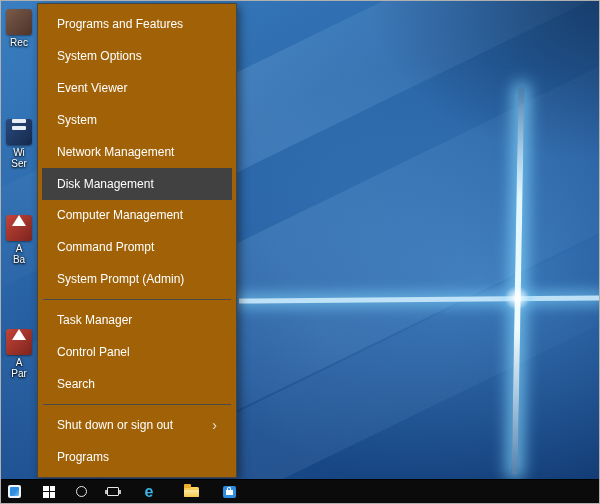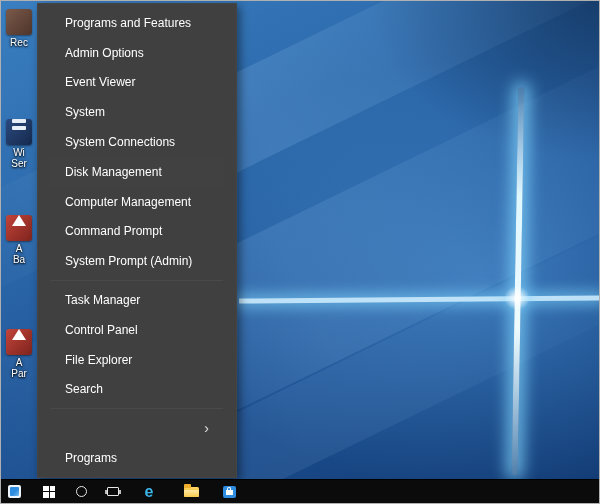--- a/index.html
+++ b/index.html
@@ -37,23 +37,23 @@
   .di-2::before{content:'';display:block;margin:6px auto 0;width:14px;height:4px;background:#e8eef5;border-radius:1px;box-shadow:0 7px 0 #e8eef5;}
   .di-red{background:linear-gradient(135deg,#c2443a,#7e241d);}
   .di-red::before{content:'';display:block;width:0;height:0;margin:6px auto 0;
     border-left:7px solid transparent;border-right:7px solid transparent;border-bottom:11px solid #fff;}
   .di-label{font-size:10px;line-height:11px;color:#fff;
     text-shadow:0 1px 2px #000,0 0 3px rgba(0,0,0,.8);}
   .di-label span{display:block;}
 
   
   .winx{position:absolute;left:36px;top:2px;bottom:25px;width:200px;z-index:40;
-    background:#404040;border:1px solid #454545;box-sizing:border-box;
+    background:#a16207;border:1px solid #454545;box-sizing:border-box;
     box-shadow:3px 3px 9px rgba(0,0,0,.45);
-    display:flex;flex-direction:column;padding:4px 12px;}
+    display:flex;flex-direction:column;padding:4px 4px;}
   .winx-item{flex:1;display:flex;align-items:center;padding:0 15px;
     color:#fff;font-size:12px;white-space:nowrap;cursor:default;}
   .winx-item.highlighted{background:#414141;}
   .winx-sep{flex:none;height:1px;background:#4a4a4a;margin:4px 1px;}
   .chev{margin-left:auto;color:#e0e0e0;font-size:14px;line-height:1;}
 
   
   .taskbar{position:absolute;left:0;right:0;bottom:0;height:23px;z-index:50;
     background:#0b0b0b;border-top:1px solid #000;display:flex;align-items:center;}
   .tb-icon{height:23px;display:flex;align-items:center;justify-content:center;cursor:default;}
@@ -127,35 +127,35 @@
   <div class="desk-icon" style="top:322px">
     <div class="di-img di-red"></div>
     <div class="di-label">
       <span>A</span>
         <span>Par</span>
     </div>
   </div>
 
   <div class="winx">
     <div class="winx-item">Programs and Features</div>
-    <div class="winx-item">Admin Options</div>
+    <div class="winx-item">System Options</div>
     <div class="winx-item">Event Viewer</div>
     <div class="winx-item">System</div>
-    <div class="winx-item">System Connections</div>
+    <div class="winx-item">Network Management</div>
     <div class="winx-item highlighted">Disk Management</div>
     <div class="winx-item">Computer Management</div>
     <div class="winx-item">Command Prompt</div>
     <div class="winx-item">System Prompt (Admin)</div>
     <div class="winx-sep"></div>
     <div class="winx-item">Task Manager</div>
     <div class="winx-item">Control Panel</div>
-    <div class="winx-item">File Explorer</div>
     <div class="winx-item">Search</div>
     <div class="winx-sep"></div>
     <div class="winx-item">
+      <span>Shut down or sign out</span>
       <span class="chev">›</span>
     </div>
     <div class="winx-item">Programs</div>
   </div>
 
   <div class="taskbar">
     <div class="tb-icon tb-pinned">
         <span class="pinned-glyph"></span>
       </div>
     <div class="tb-icon tb-start">

